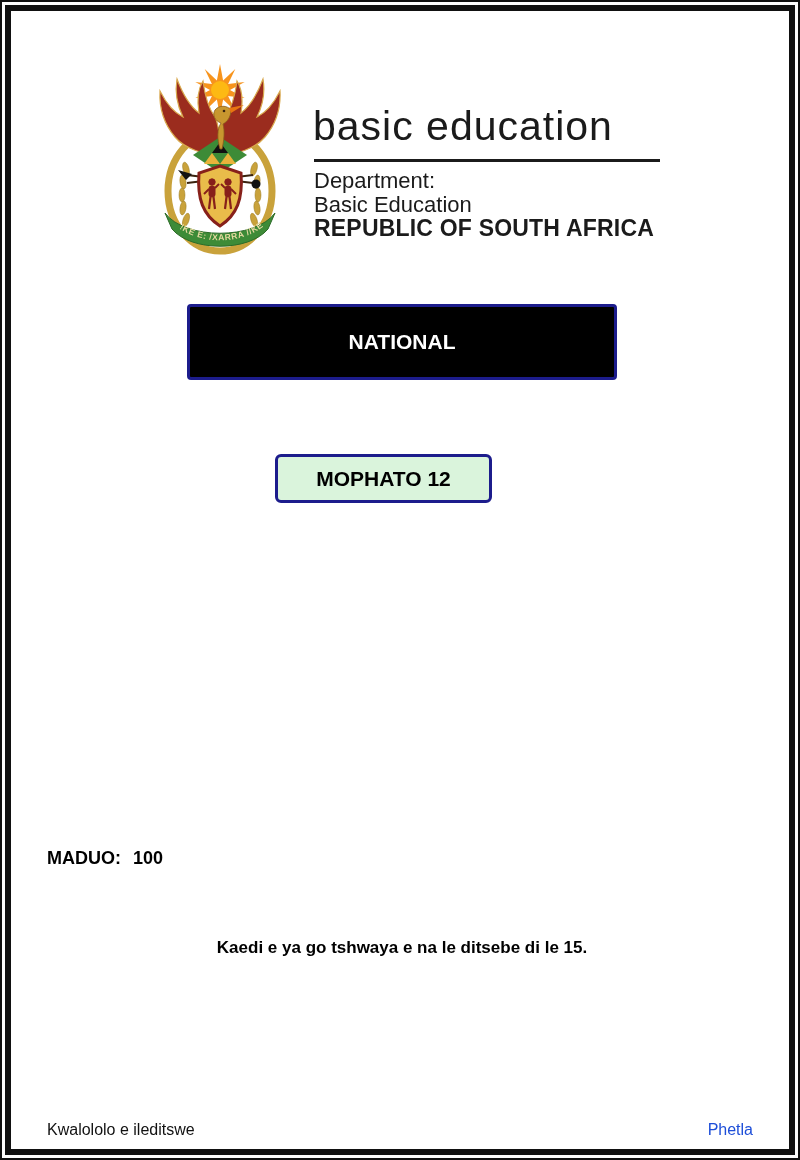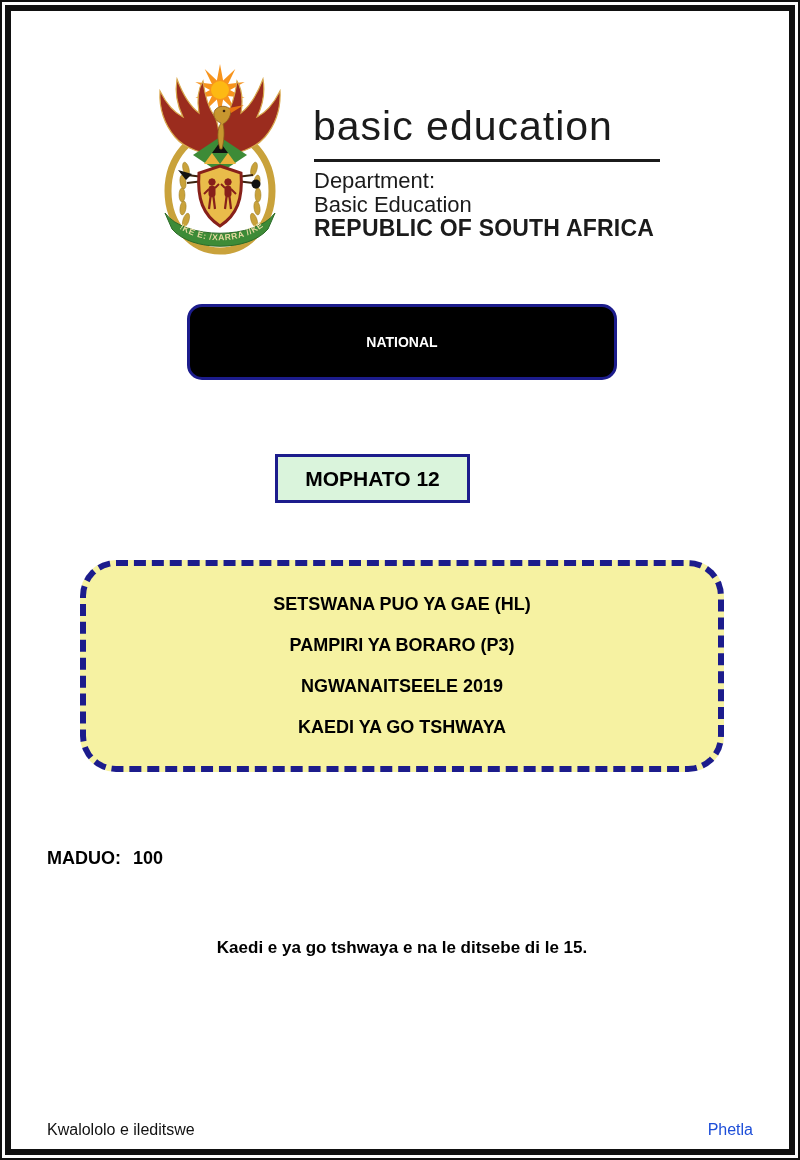--- a/index.html
+++ b/index.html
@@ -28,29 +28,29 @@
   }
   .wordmark-rule{
     position:absolute;left:312px;top:157px;width:346px;height:3px;background:#1b1b1b;
   }
   .dept{position:absolute;left:312px;top:167px;font-size:22px;line-height:1.07;color:#1b1b1b;}
   .dept .bold{font-weight:bold;font-size:23px;letter-spacing:0.2px;}
   
   .nsc{
     position:absolute;left:185px;top:302px;width:430px;height:76px;
     box-sizing:border-box;
-    background:#000;border:3px solid #1c1c8c;border-radius:15px;
+    background:#000;border:3px solid #1c1c8c;border-radius:4px;
     display:flex;flex-direction:row;justify-content:center;align-items:center;
-    color:#fff;font-weight:bold;font-size:14px;line-height:1.3;text-align:center;
+    color:#fff;font-weight:bold;font-size:21px;line-height:1.3;text-align:center;
   }
   
   .grade{
-    position:absolute;left:273px;top:452px;width:195px;height:49px;
+    position:absolute;left:273px;top:452px;width:217px;height:49px;
     box-sizing:border-box;
-    background:#daf4dc;border:3px solid #1c1c8c;border-radius:0;
+    background:#daf4dc;border:3px solid #1c1c8c;border-radius:6px;
     display:flex;justify-content:center;align-items:center;
     font-weight:bold;font-size:21px;color:#000;
   }
   
   .subject{
     position:absolute;left:78px;top:558px;width:644px;height:212px;
     box-sizing:border-box;
     background:#f6f2a2;
     border:6px dashed #1c1c8c;border-radius:36px;
     display:flex;flex-direction:column;justify-content:space-evenly;align-items:center;
@@ -156,26 +156,20 @@
   </div>
 
   <div class="nsc">
     <div>NATIONAL</div>
   </div>
 
   <div class="grade">
     <span>MOPHATO 12</span>
   </div>
 
-  <div class="subject">
-    <div class="line">SETSWANA PUO YA GAE (HL)</div>
-    <div class="line">PAMPIRI YA BORARO (P3)</div>
-    <div class="line">NGWANAITSEELE 2019</div>
-    <div class="line">KAEDI YA GO TSHWAYA</div>
-  </div>
 
   <div class="marks">
     <span>MADUO:</span><span class="val">100</span>
   </div>
 
   <div class="note">Kaedi e ya go tshwaya e na le ditsebe di le 15.</div>
 
   <div class="footer-left">Kwalololo e ileditswe</div>
   <div class="footer-right">Phetla</div>
 </div>

